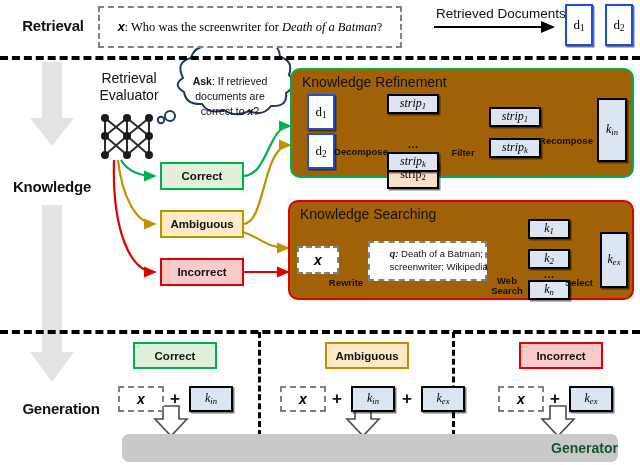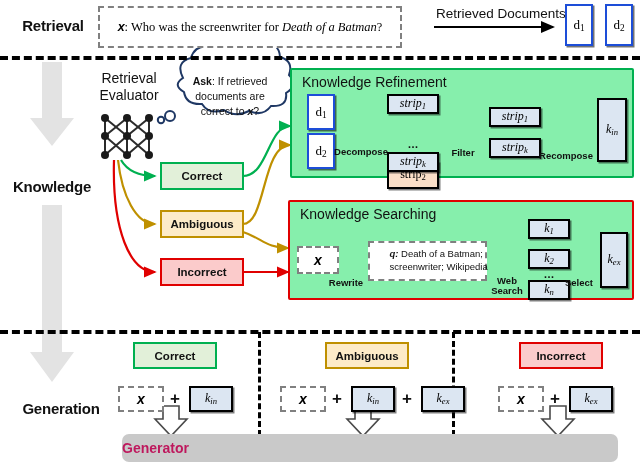--- a/index.html
+++ b/index.html
@@ -84,42 +84,42 @@
     position:absolute;
     display:flex; align-items:center; justify-content:center;
     border-radius: 0;
     font-weight:bold; font-size:11.5px; color:#111;
   }
   .pill-correct   { background:#e2f0d9; border:2.5px solid #00b050; }
   .pill-ambiguous { background:#fdebc8; border:2.5px solid #bf9000; }
   .pill-incorrect { background:#fbcbcb; border:2.5px solid #e00000; }
 
   
-  .panel { position:absolute; border-radius:2px; background:#86efac; }
+  .panel { position:absolute; border-radius:10px; background:#a16207; }
   .panel-green { border:2.5px solid #00b050; }
   .panel-red   { border:2.5px solid #e00000; }
   .panel-title {
     position:absolute; left:10px; top:4px;
     font-size:14px; color:#111; font-weight:400;
   }
 
   
   .cap {
     position:absolute;
     font-size:9.5px; font-weight:bold; color:#111;
     text-align:center; line-height:1.05;
   }
 
   
   .generator {
     position:absolute;
     background:#c9c9c9;
     border-radius:7px;
-    display:flex; align-items:center; justify-content:flex-start;
-    font-weight:bold; font-size:14px; color:#be185d;
+    display:flex; align-items:center; justify-content:flex-end;
+    font-weight:bold; font-size:14px; color:#14532d;
   }
 
   
   .plus { position:absolute; font-size:17px; font-weight:bold; color:#111; }
 
   
   .vdiv { position:absolute; width:0; border-left:3.5px dashed #000; }
 
   .retrieved-label {
     position:absolute; font-size:13.5px; color:#111;
@@ -355,21 +355,21 @@
     <span>Filter</span>
   </div>
 
   <div class="box blue-box" style="left:489px; top:107px; width:52px; height:20px;">
     <span>strip<sub>1</sub></span>
   </div>
   <div class="box blue-box" style="left:489px; top:138px; width:52px; height:20px;">
     <span>strip<sub>k</sub></span>
   </div>
 
-  <div class="cap" style="left:537px; top:151px; width:58px;text-align:center;">
+  <div class="cap" style="left:537px; top:136px; width:58px;text-align:center;">
     <span>Recompose</span>
   </div>
 
   <div class="box blue-box" style="left:597px; top:98px; width:30px; height:64px;">
     <span>k<sub>in</sub></span>
   </div>
 
   <div class="panel panel-red" style="left:288px; top:200px; width:346px; height:100px;">
     <div class="panel-title">Knowledge Searching</div>
   </div>

